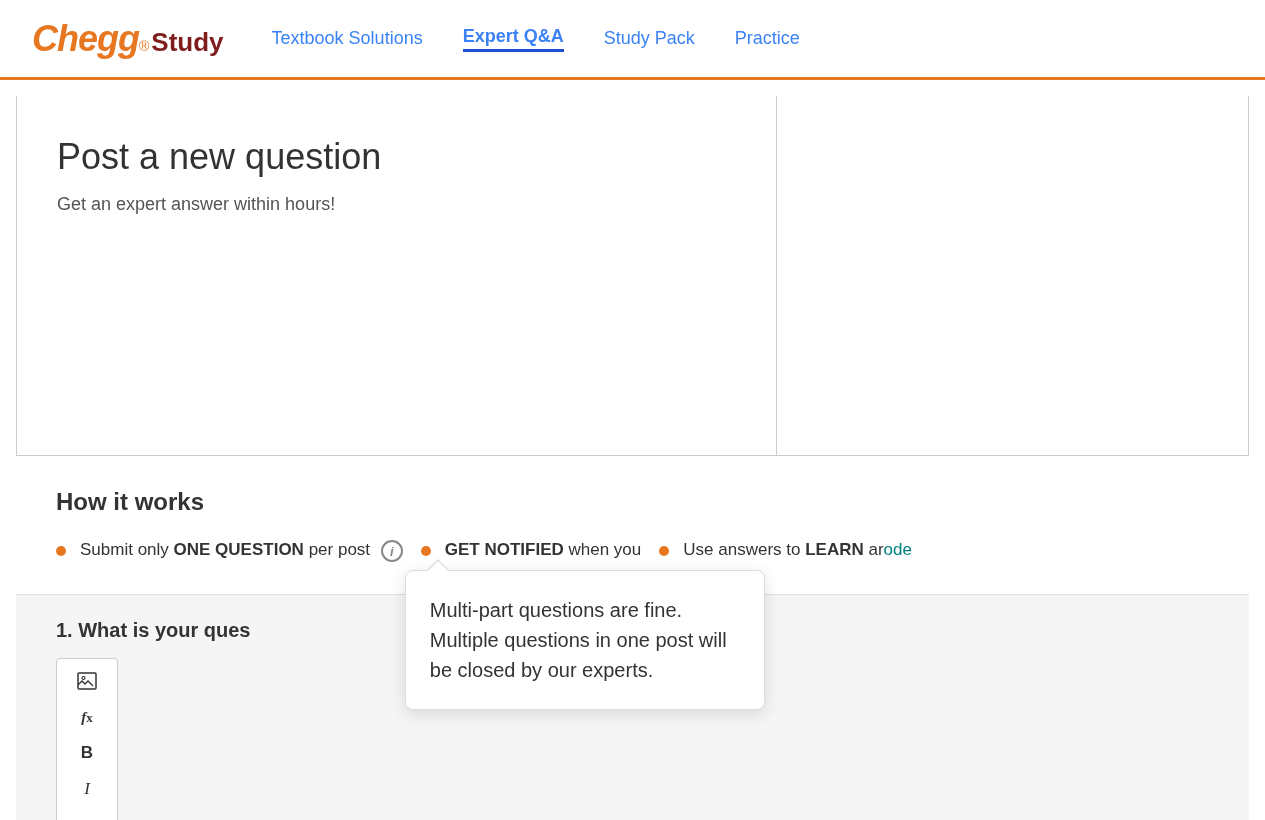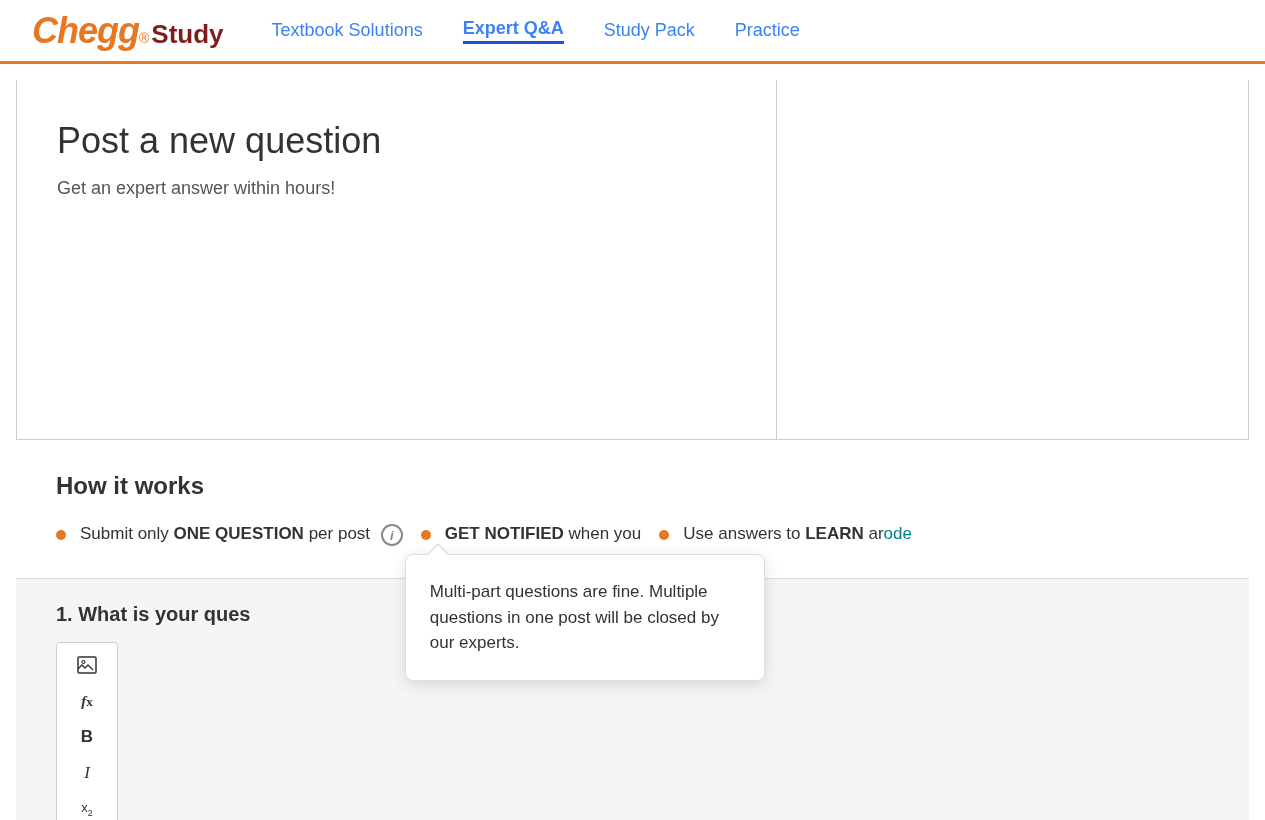--- a/index.html
+++ b/index.html
@@ -3,21 +3,21 @@
   <meta charset="utf-8">
   <style>
     * { margin: 0; padding: 0; box-sizing: border-box; }
     body { font-family: 'Helvetica Neue', Arial, sans-serif; background: #fff; color: #333; }
 
     
     .header {
       display: flex;
       align-items: center;
       padding: 0 32px;
-      height: 64px;
+      height: 80px;
       background: #fff;
       border-bottom: 3px solid #e87722;
     }
     .logo {
       display: flex;
       align-items: baseline;
       margin-right: 48px;
     }
     .logo-chegg {
       font-size: 36px;
@@ -170,21 +170,21 @@
     .tooltip-box {
       position: absolute;
       left: 30px;
       top: 30px;
       width: 360px;
       background: #fff;
       border: 1px solid #ddd;
       border-radius: 8px;
       padding: 24px 24px;
       box-shadow: 0 4px 16px rgba(0,0,0,0.12);
-      font-size: 17px;
+      font-size: 20px;
       color: #333;
       line-height: 1.5;
       z-index: 100;
     }
 
     .tooltip-box::before {
       content: '';
       position: absolute;
       top: -12px;
       left: 20px;

